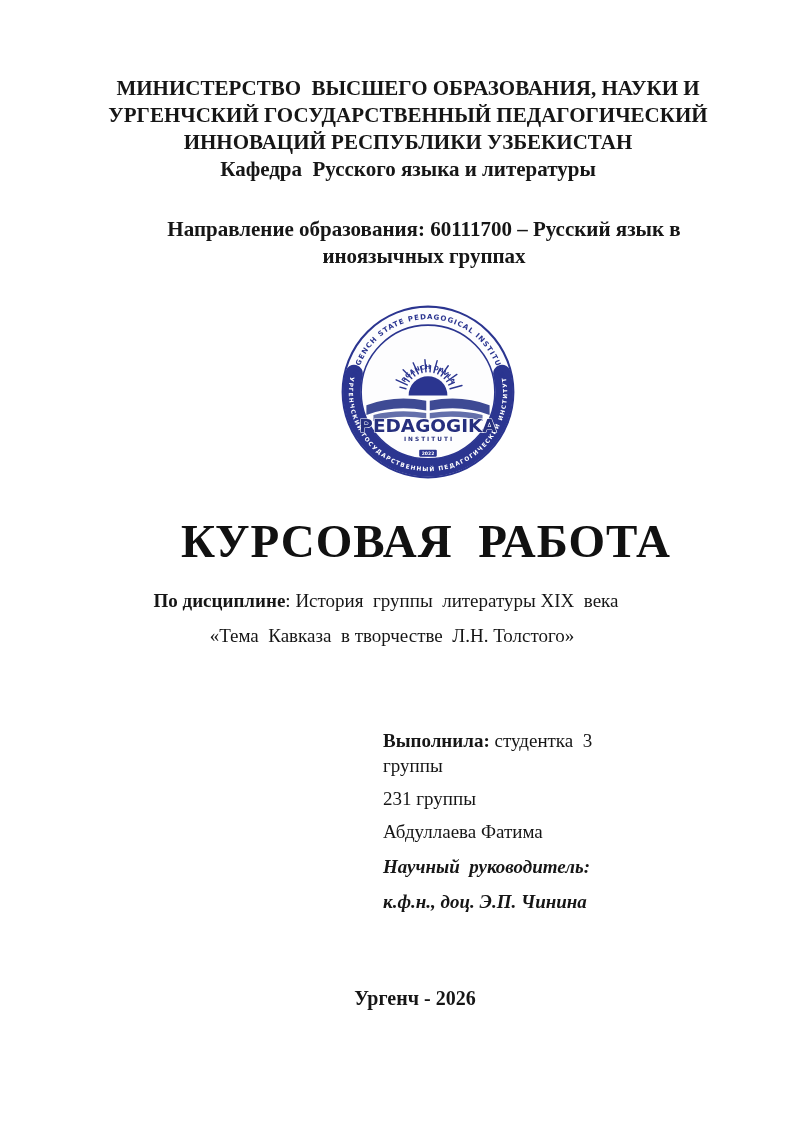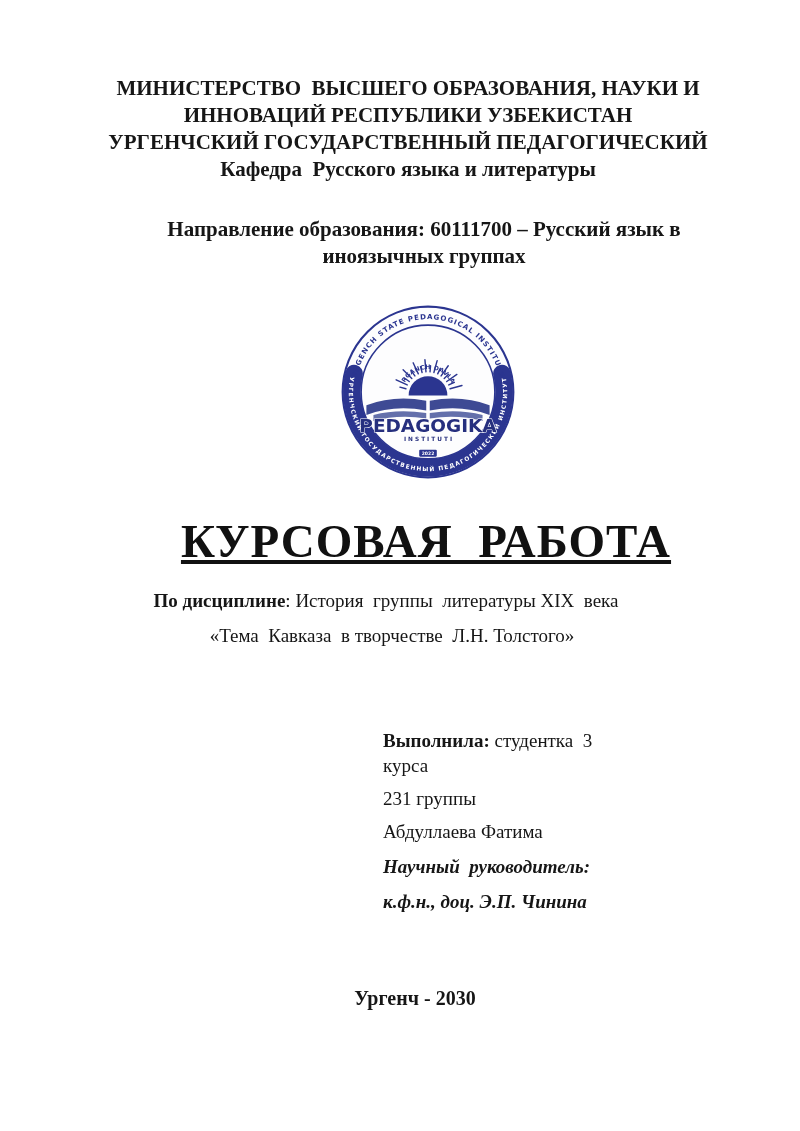--- a/index.html
+++ b/index.html
@@ -18,21 +18,20 @@
     position:absolute; top:216px; left:48px; right:0;
     text-align:center; font-weight:bold; font-size:21px; line-height:27px;
   }
   .logo-wrap { position:absolute; top:304px; left:340px; width:176px; height:176px; }
   .logo-wrap svg { width:100%; height:100%; display:block; }
 
   .title-block {
     position:absolute; top:514px; left:52px; right:0;
     text-align:center; font-weight:bold; font-size:47px; letter-spacing:1px;
     color:#111111;
-    text-decoration:underline;
   }
   .subject-block {
     position:absolute; top:590px; left:0; right:28px;
     text-align:center; font-size:19px;
   }
   .subject-block .lbl { font-weight:bold; }
   .topic-block {
     position:absolute; top:625px; left:0; right:28px;
     text-align:center; font-size:19px;margin-left:12px;
   }
@@ -49,22 +48,22 @@
   }
   .seal-sans { font-family:"DejaVu Sans","Liberation Sans",sans-serif; }
 </style>
 </head>
 <body>
 
 <div class="page">
 
   <div class="header-block">
     <div data-bind="document.header.lines.0">МИНИСТЕРСТВО  ВЫСШЕГО ОБРАЗОВАНИЯ, НАУКИ И</div>
+    <div data-bind="document.header.lines.2">УРГЕНЧСКИЙ ГОСУДАРСТВЕННЫЙ ПЕДАГОГИЧЕСКИЙ</div>
     <div data-bind="document.header.lines.1">ИННОВАЦИЙ РЕСПУБЛИКИ УЗБЕКИСТАН</div>
-    <div data-bind="document.header.lines.2">УРГЕНЧСКИЙ ГОСУДАРСТВЕННЫЙ ПЕДАГОГИЧЕСКИЙ</div>
     <div data-bind="document.header.lines.4">Кафедра  Русского языка и литературы</div>
   </div>
 
   <div class="direction-block">
     <div data-bind="document.direction.lines.0">Направление образования: 60111700 – Русский язык в</div>
     <div data-bind="document.direction.lines.1">иноязычных группах</div>
   </div>
 
   <div class="logo-wrap">
     <svg viewBox="0 0 200 200" xmlns="http://www.w3.org/2000/svg">
@@ -136,22 +135,22 @@
   </div>
 
   <div class="title-block" data-bind="document.title">КУРСОВАЯ  РАБОТА</div>
 
   <div class="subject-block"><span class="lbl" data-bind="document.subject.label">По дисциплине</span><span data-bind="document.subject.value">: История  группы  литературы XIX  века</span></div>
 
   <div class="topic-block" data-bind="document.topic">«Тема  Кавказа  в творчестве  Л.Н. Толстого»</div>
 
   <div class="performer-block">
     <div><span class="b" data-bind="document.performer.label">Выполнила:</span><span data-bind="document.performer.line1_rest"> студентка  3</span></div>
-    <div data-bind="document.performer.line2">курса</div>
+    <div data-bind="document.performer.line2">группы</div>
     <div class="m8" data-bind="document.performer.line3">231 группы</div>
     <div class="m8" data-bind="document.performer.line4">Абдуллаева Фатима</div>
     <div class="m10 b" data-bind="document.performer.supervisor_label">Научный  руководитель:</div>
     <div class="m10 b" data-bind="document.performer.supervisor_name">к.ф.н., доц. Э.П. Чинина</div>
   </div>
 
-  <div class="footer-block" data-bind="document.footer">Ургенч - 2030</div>
+  <div class="footer-block" data-bind="document.footer">Ургенч - 2026</div>
 
 </div>
 
 </body></html>

